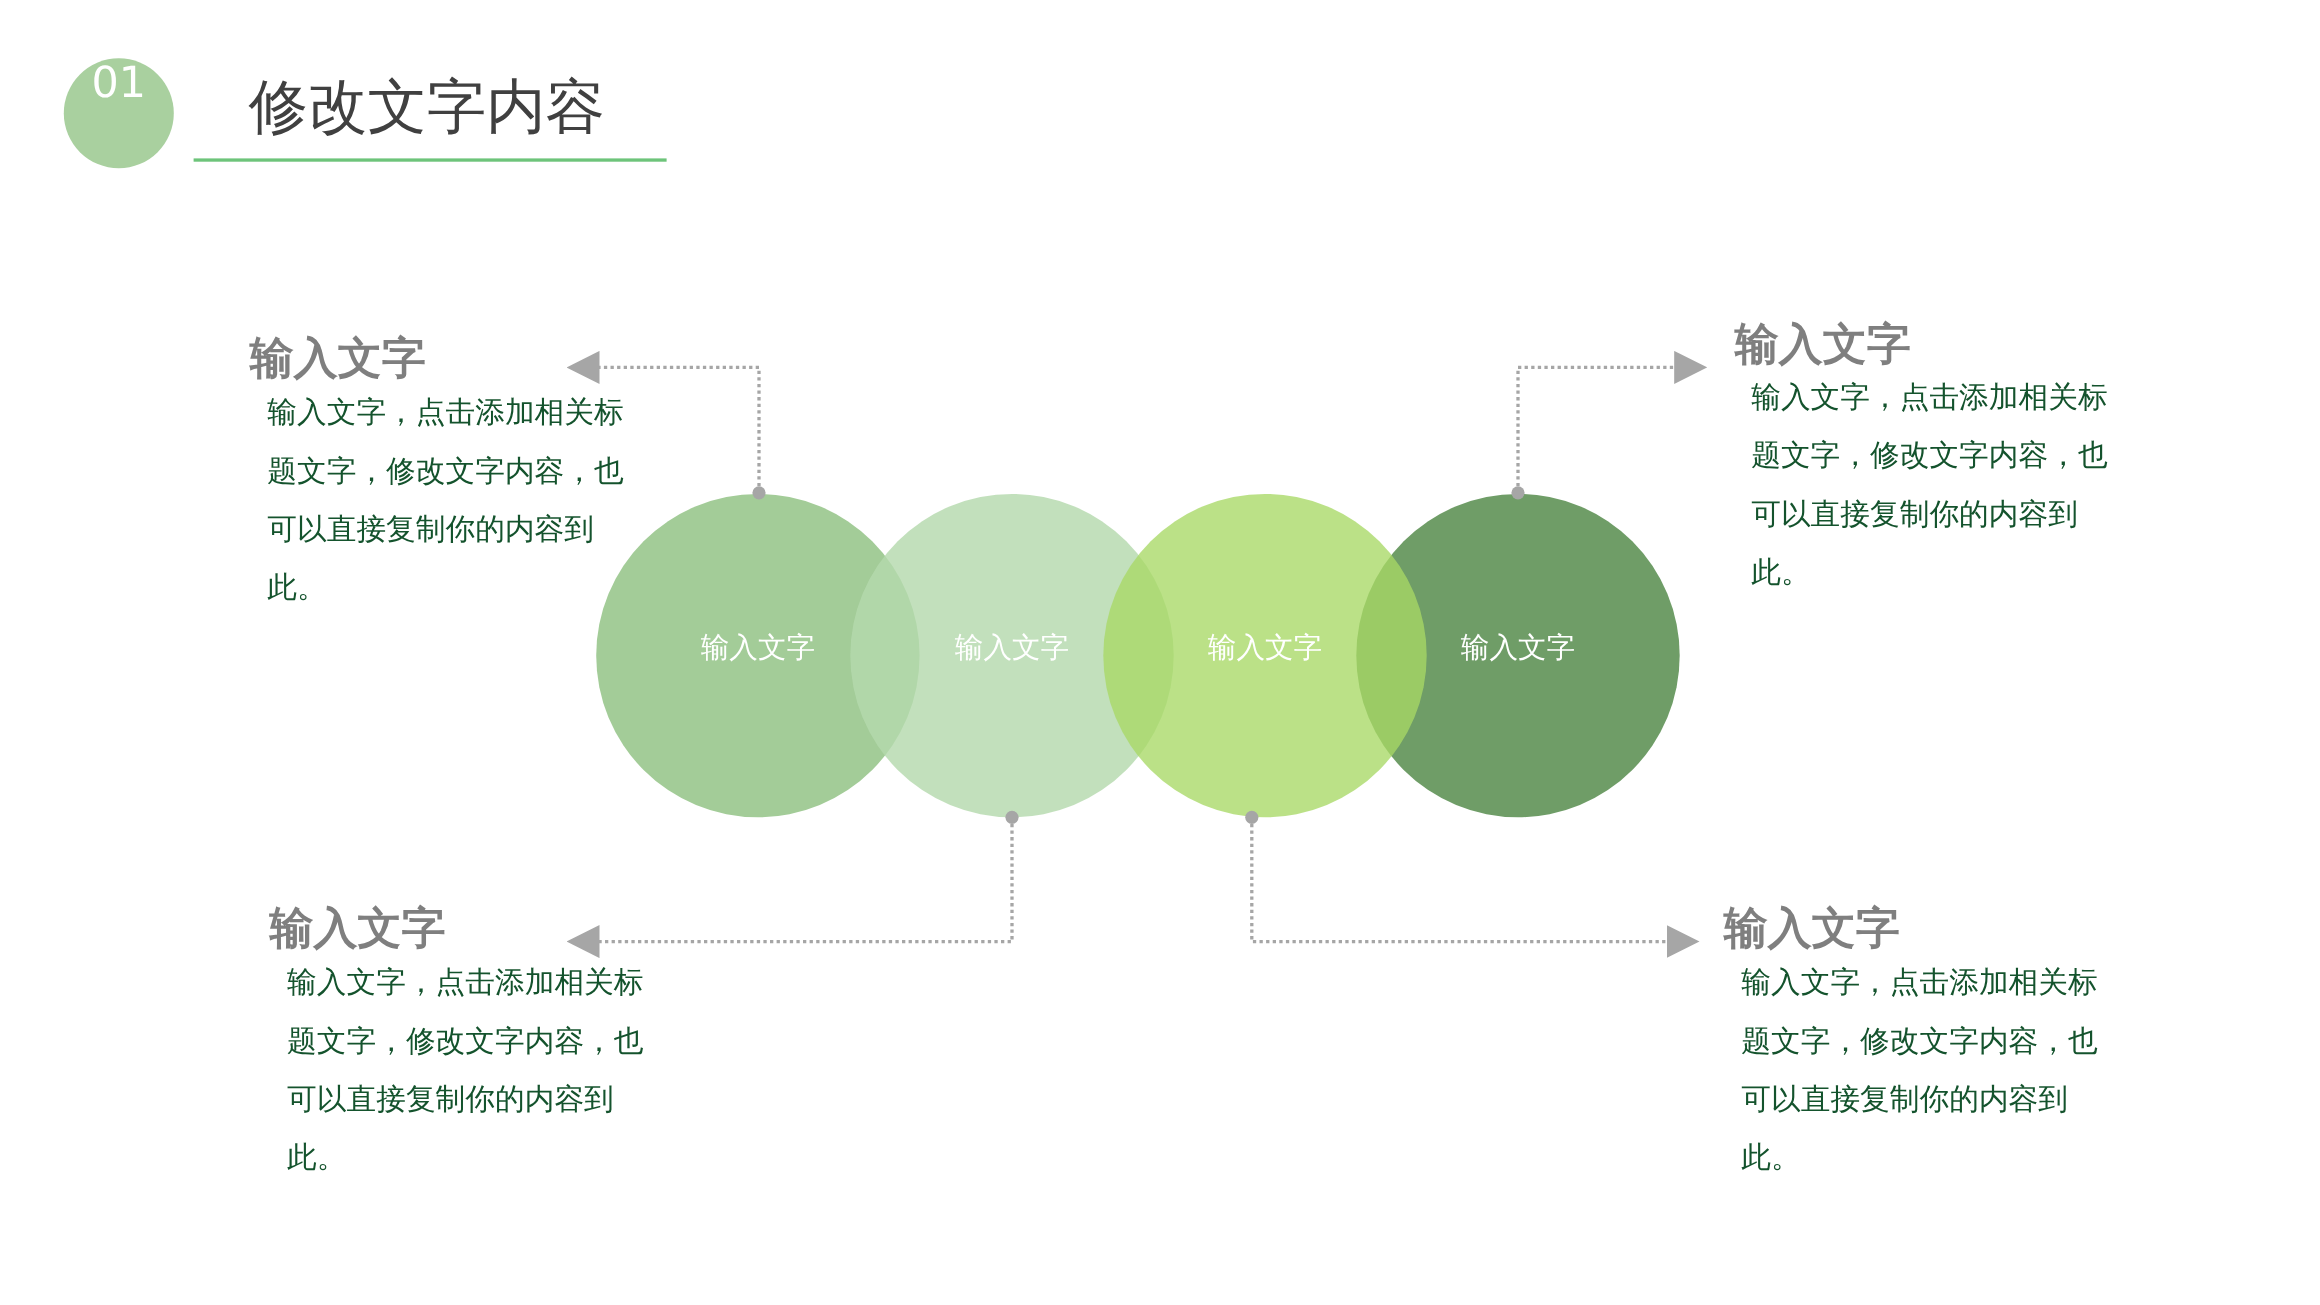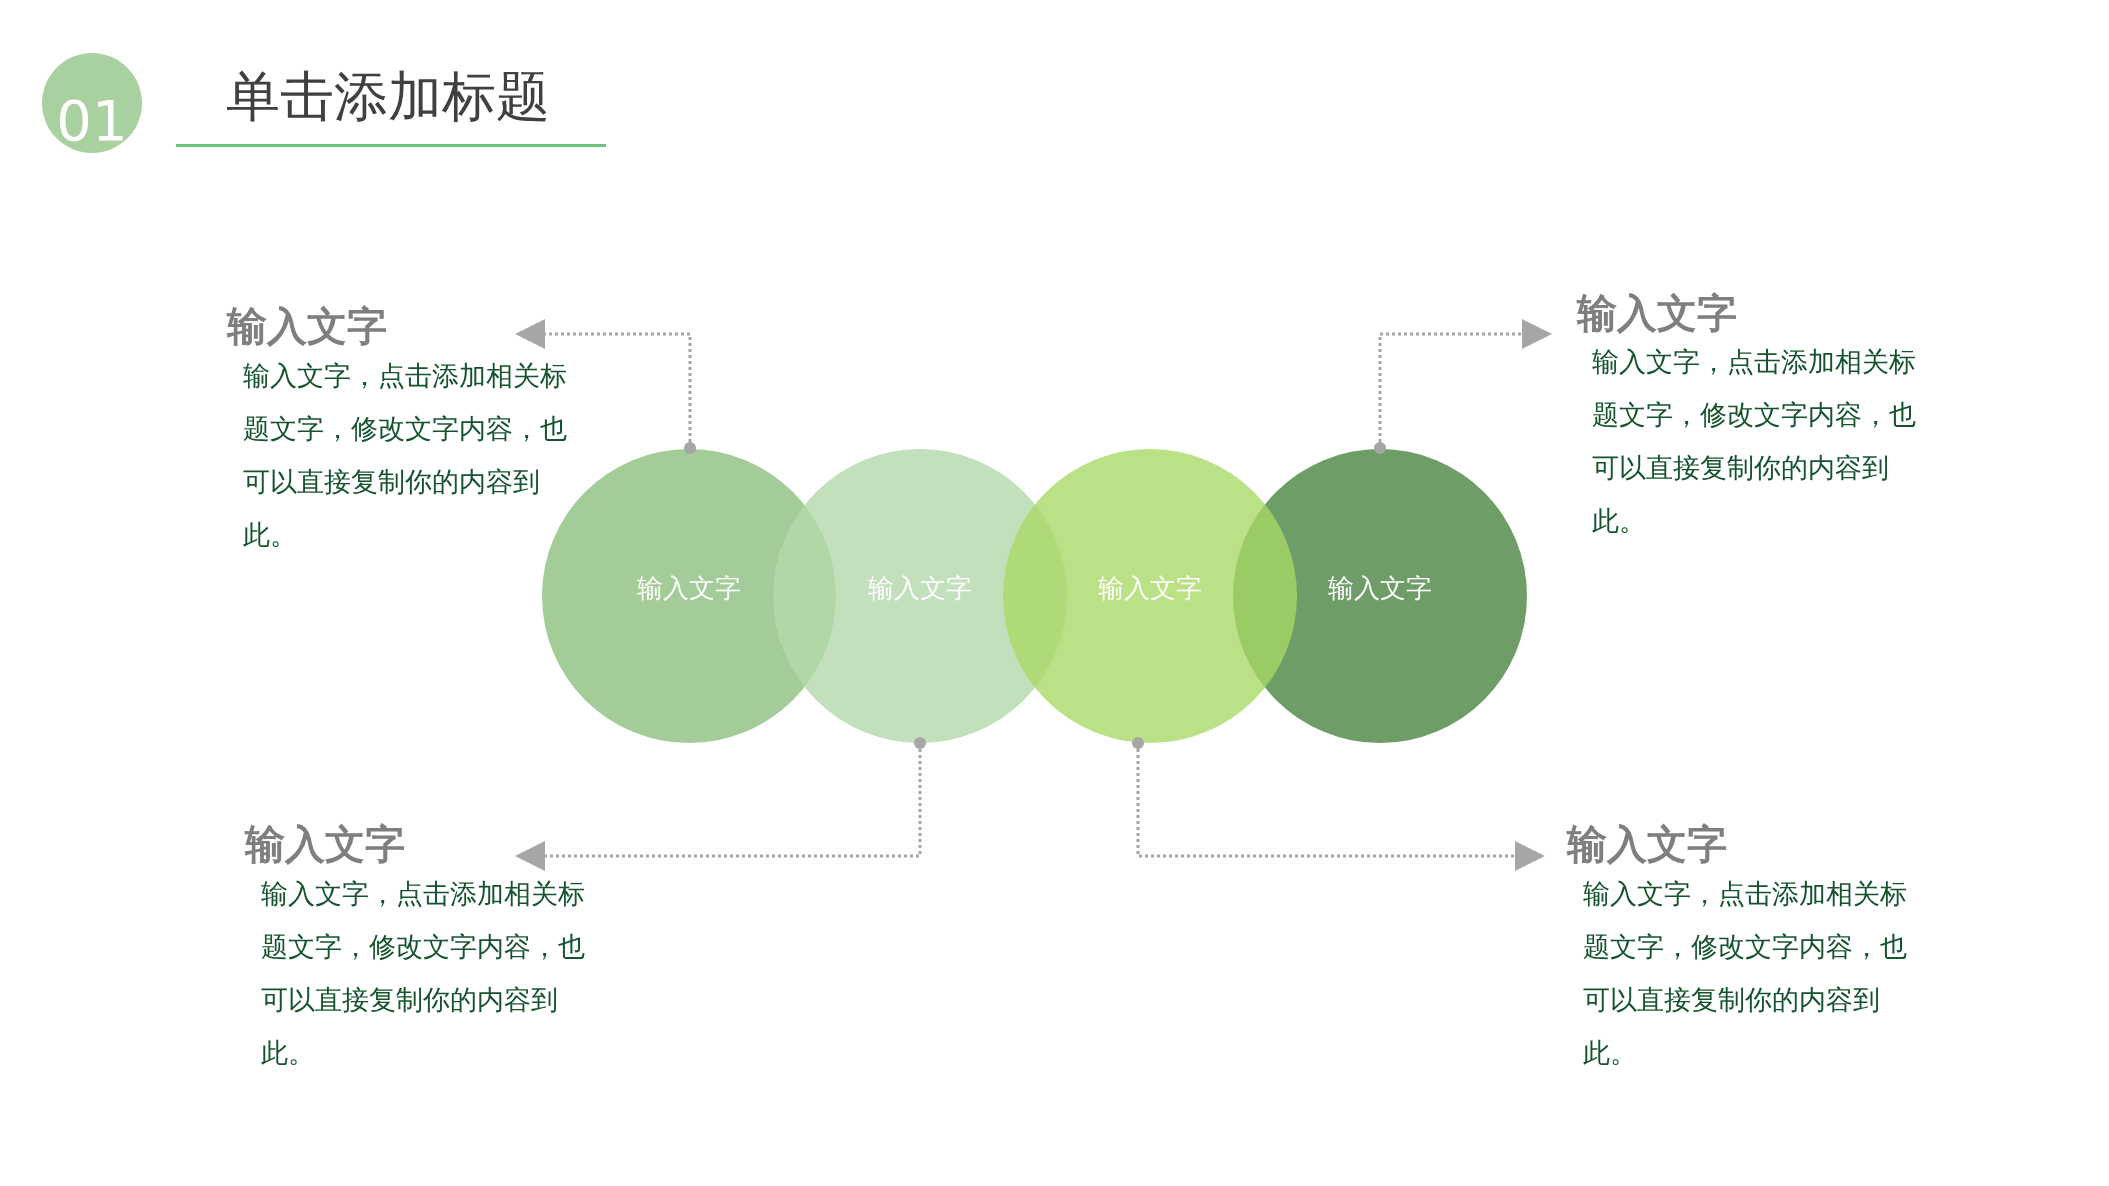--- a/index.html
+++ b/index.html
@@ -1,38 +1,38 @@
 <!DOCTYPE html>
 <html><head>
 <meta charset="utf-8">
 <style>
   html, body { margin: 0; padding: 0; background: #ffffff; }
   body { width: 2109px; height: 1186px; position: relative; overflow: hidden;
          font-family: "DejaVu Sans", "Liberation Sans", sans-serif; }
   .abs { position: absolute; }
-  .num-badge { left: 42px; top: 53px; width: 100px; height: 100px; border-radius: 50%;
-               display: flex; align-items: flex-end; justify-content: center;
-               color: #ffffff; font-size: 56px; }
+  .num-badge { left: 58px; top: 53px; width: 100px; height: 100px; border-radius: 50%;
+               display: flex; align-items: flex-start; justify-content: center;
+               color: #ffffff; font-size: 39px; }
   .page-title { left: 226px; top: 64px; font-size: 54px; color: #404040; line-height: 66px; white-space: nowrap; }
   .title-underline { left: 176px; top: 144px; width: 430px; height: 3px; }
   .heading { font-size: 40px; font-weight: bold; color: #7f7f7f; line-height: 48px; white-space: nowrap; }
   .body-text { font-size: 27px; color: #14532d; line-height: 53px; width: 380px; }
   .body-text div { white-space: nowrap; }
   .circle { width: 294px; height: 294px; border-radius: 50%; display: flex; align-items: center;
             justify-content: center; color: #ffffff; font-size: 26px; top: 449px; }
   .circle span { position: relative; top: -8px; }
   svg.lines { position: absolute; left: 0; top: 0; }
 </style>
 </head>
 <body>
 
 <div class="abs num-badge" style="background:#a9d09f;">
   <span>01</span>
 </div>
-<div class="abs page-title">单击添加标题</div>
+<div class="abs page-title">修改文字内容</div>
 <div class="abs title-underline" style="background:#6dc47a;"></div>
 
 <div class="abs circle" style="left:542px; background:#a3cc98;">
   <span>输入文字</span>
 </div>
 <div class="abs circle" style="left:773px; background:rgba(181,217,173,0.82);">
   <span>输入文字</span>
 </div>
 <div class="abs circle" style="left:1233px; background:#6f9d67;">
   <span>输入文字</span>

